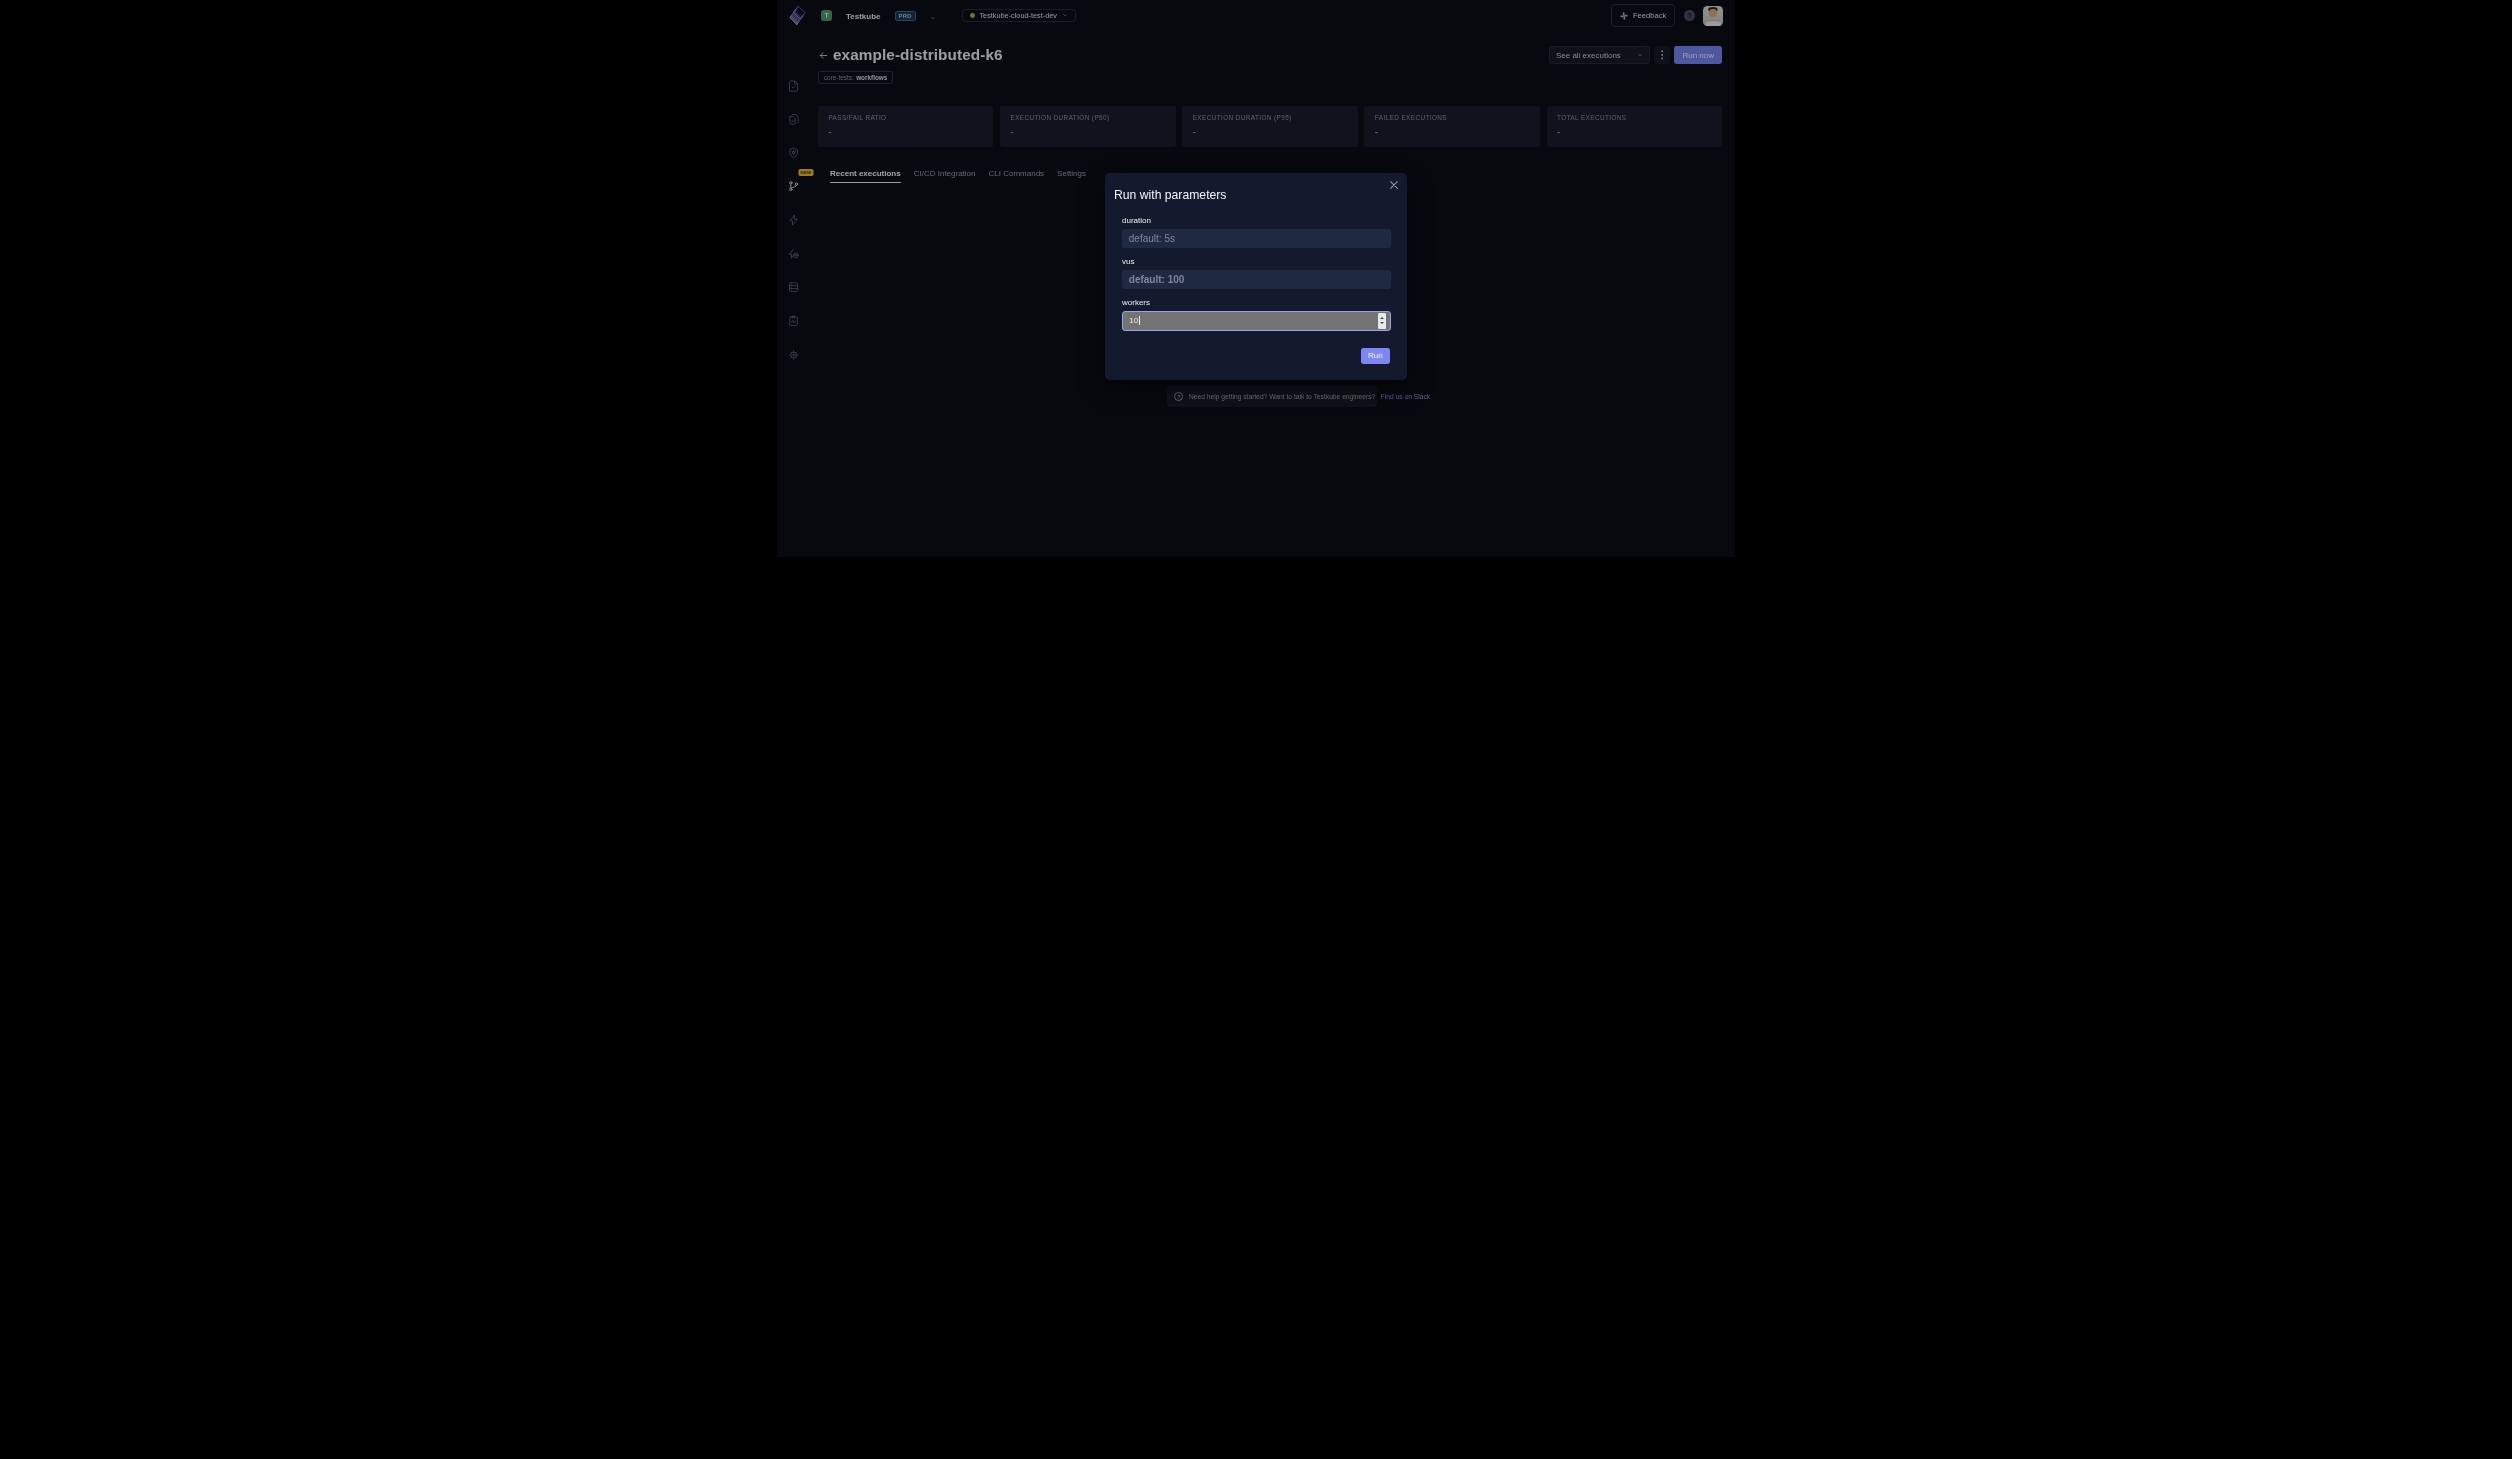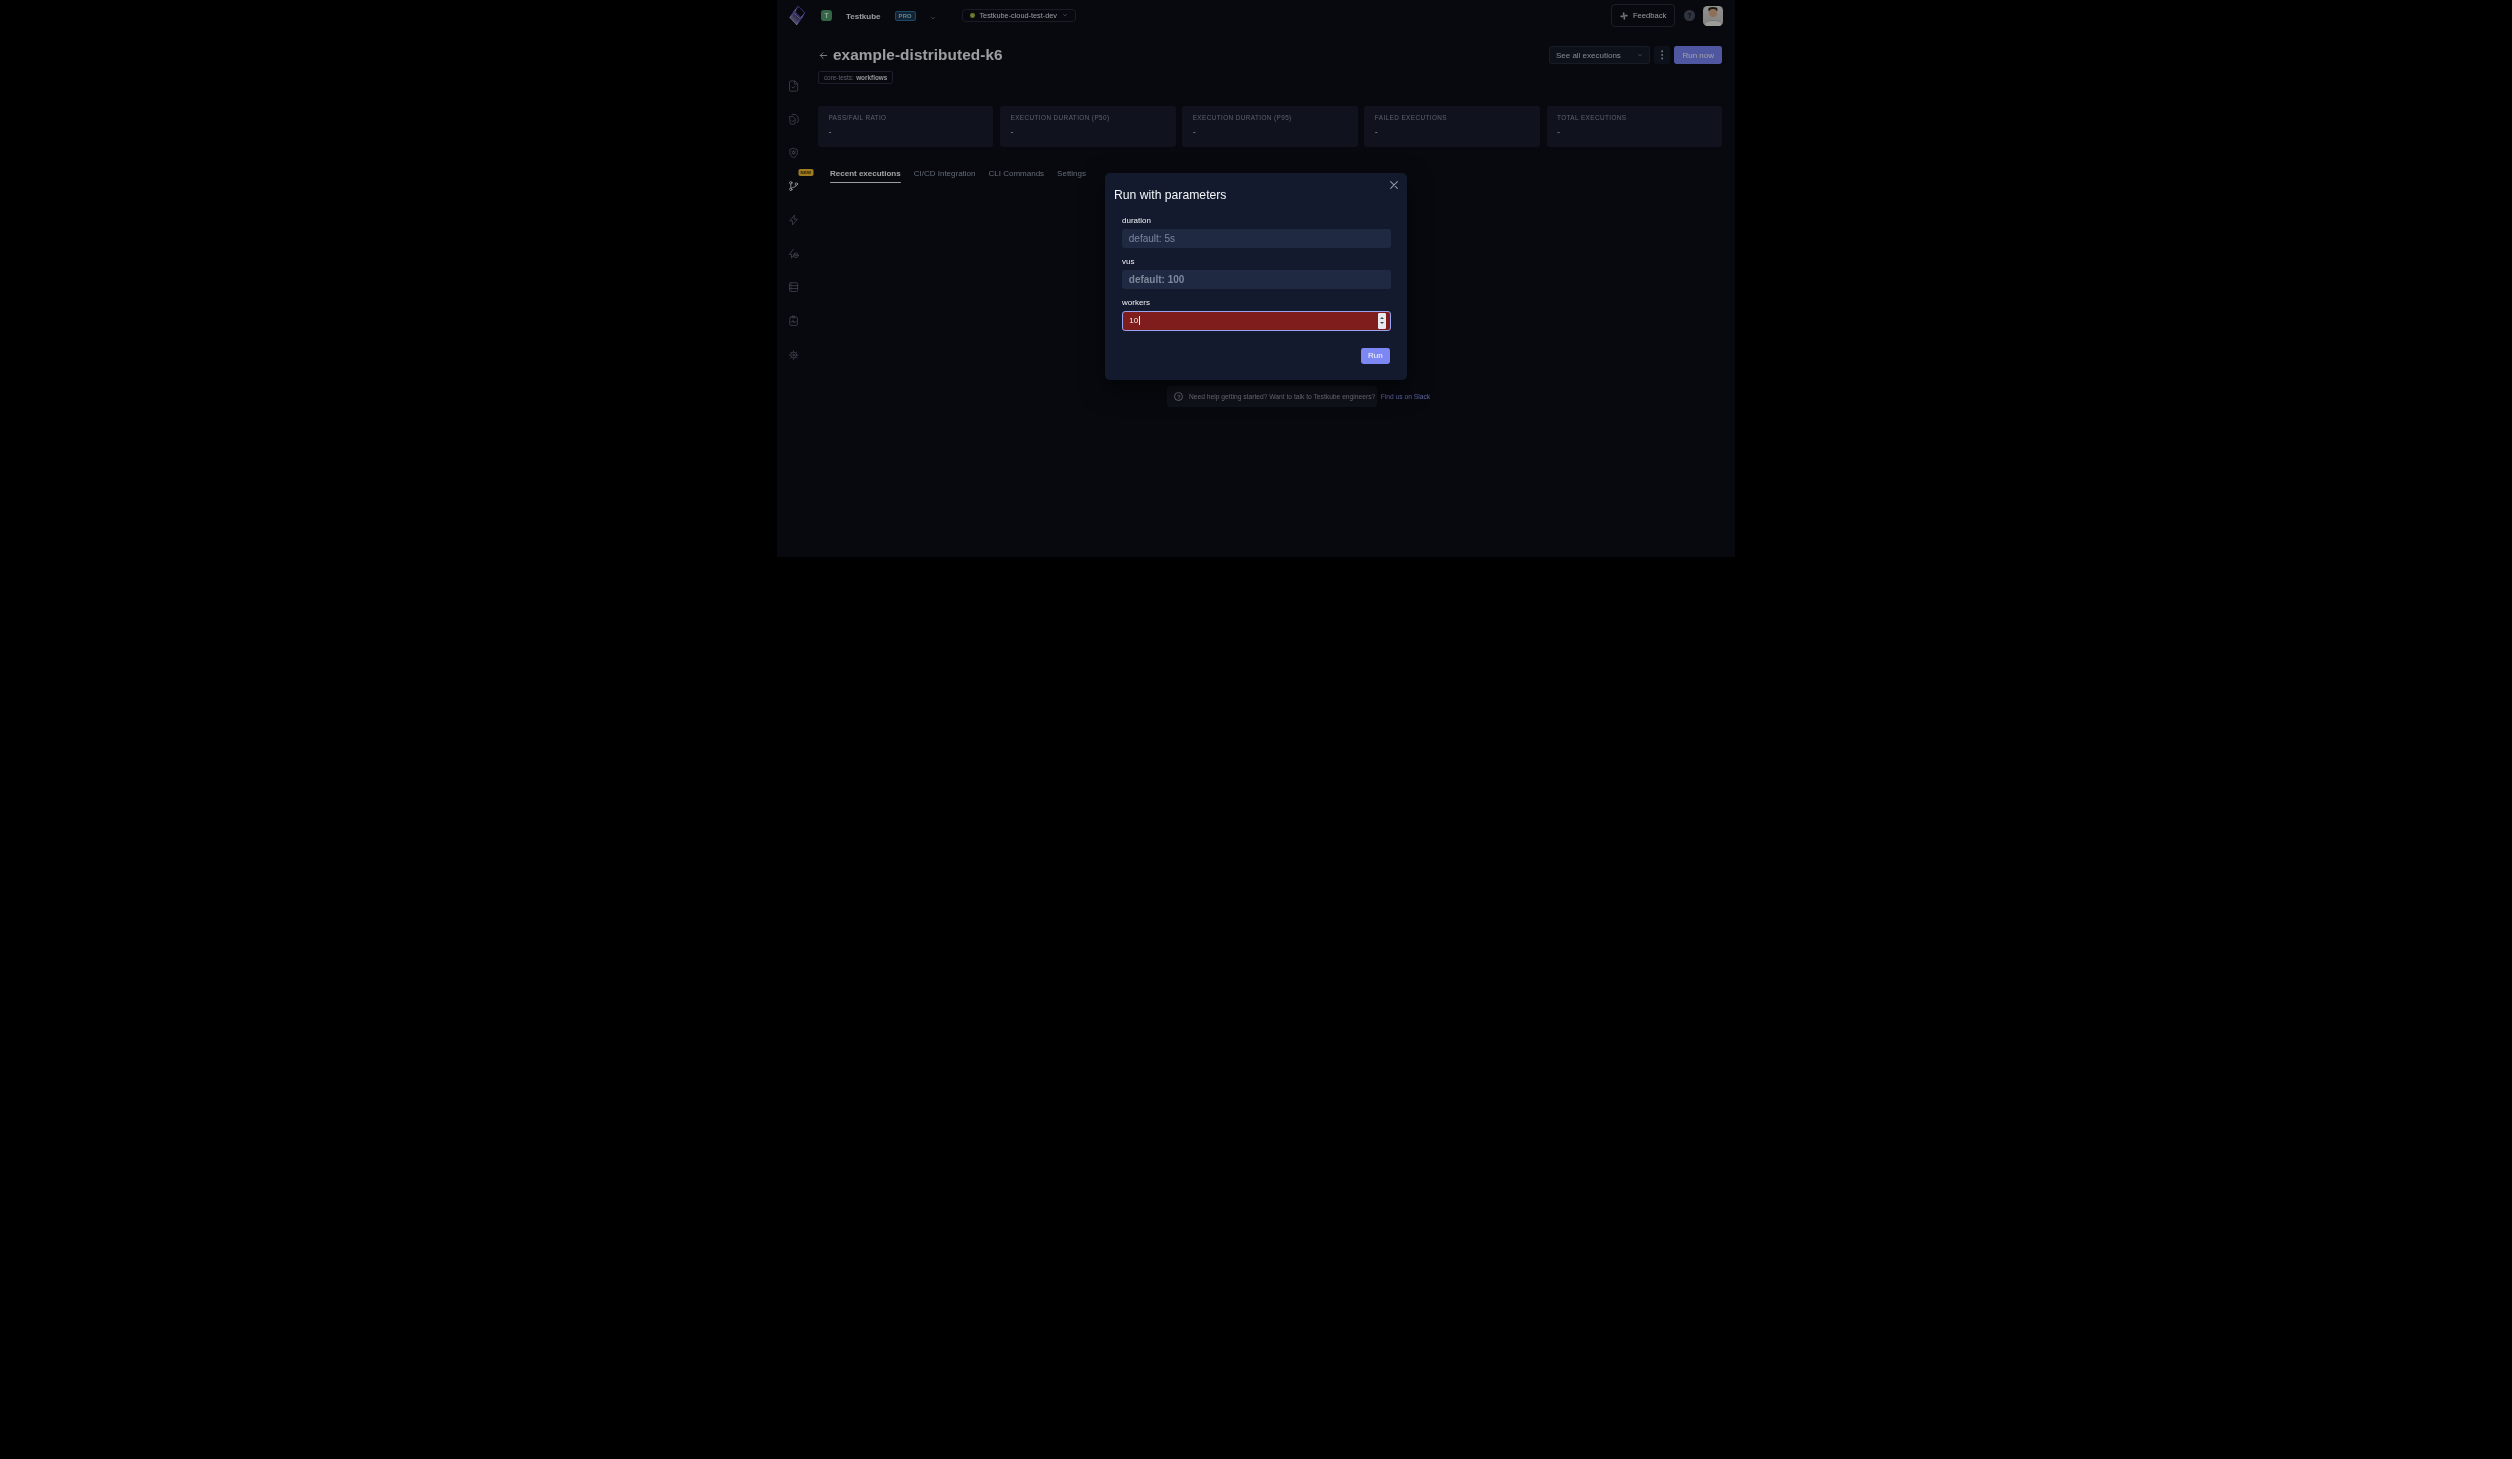--- a/index.html
+++ b/index.html
@@ -67,21 +67,21 @@
 
   
   .overlay { position:absolute; inset:0; background:rgba(0,0,0,.34); z-index:5; }
   .modal { position:absolute; left:328px; top:173px; width:302px; height:207px; background:#141a2d; border-radius:4.9px; box-shadow:0 8.6px 24.5px rgba(0,0,0,.55); z-index:6; }
   .modal-close { position:absolute; top:6.7px; right:7.3px; width:11px; height:11px; display:flex; align-items:center; justify-content:center; cursor:pointer; }
   .modal-close svg { width:8px; height:8px; stroke:#8f97ab; stroke-width:1.6; stroke-linecap:round; }
   .modal-title { position:absolute; left:9px; top:14.7px; color:#f4f6f9; font-size:12.2px; font-weight:normal; }
   .field-label { position:absolute; left:17px; color:#eef1f5; font-size:8px; }
   .txt-input { position:absolute; left:16.5px; width:269px; height:19px; background:#202942; border:none; border-radius:2.4px; padding:0 7.3px; color:#eef1f5; font-size:10px; font-family:"Liberation Sans",sans-serif; outline:none; }
   .txt-input::placeholder { color:#7e879c; }
-  .num-input { position:absolute; left:16.5px; width:269px; height:19.6px; background:#7f1d1d; border:0.9px solid #99a3f1; border-radius:3.1px; display:flex; align-items:center; padding:0 6.7px; cursor:text; }
+  .num-input { position:absolute; left:16.5px; width:269px; height:19.6px; background:#737373; border:0.9px solid #99a3f1; border-radius:3.1px; display:flex; align-items:center; padding:0 6.7px; cursor:text; }
   .num-value { color:#eef1f5; font-size:8px; }
   .caret { width:0.9px; height:9.2px; background:#f2f4f8; margin-left:0.6px; }
   .spinner { position:absolute; right:3.1px; top:50%; transform:translateY(-50%); width:8px; height:16px; background:#e8e9ed; border-radius:1.2px; display:flex; flex-direction:column; align-items:center; justify-content:center; gap:3.1px; cursor:pointer; }
   .tri-up { width:0; height:0; border-left:2.1px solid transparent; border-right:2.1px solid transparent; border-bottom:2.8px solid #3f4654; }
   .tri-down { width:0; height:0; border-left:2.1px solid transparent; border-right:2.1px solid transparent; border-top:2.8px solid #3f4654; }
   .run-btn { position:absolute; right:17px; bottom:16px; height:16.5px; padding:0 7.3px; background:#7d87f3; border:none; border-radius:2.4px; color:#fbfbff; font-size:8px; cursor:pointer; }
 </style>
 </head>
 <body>
 

